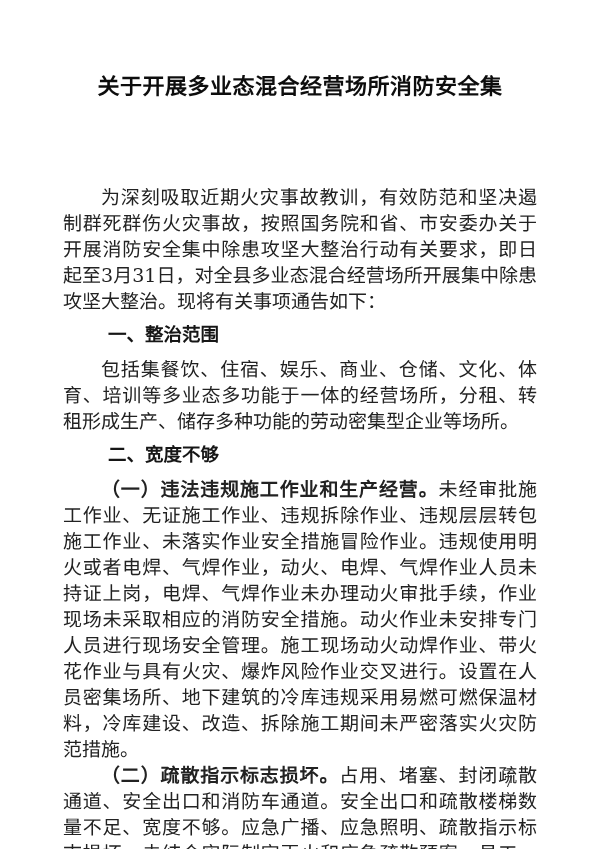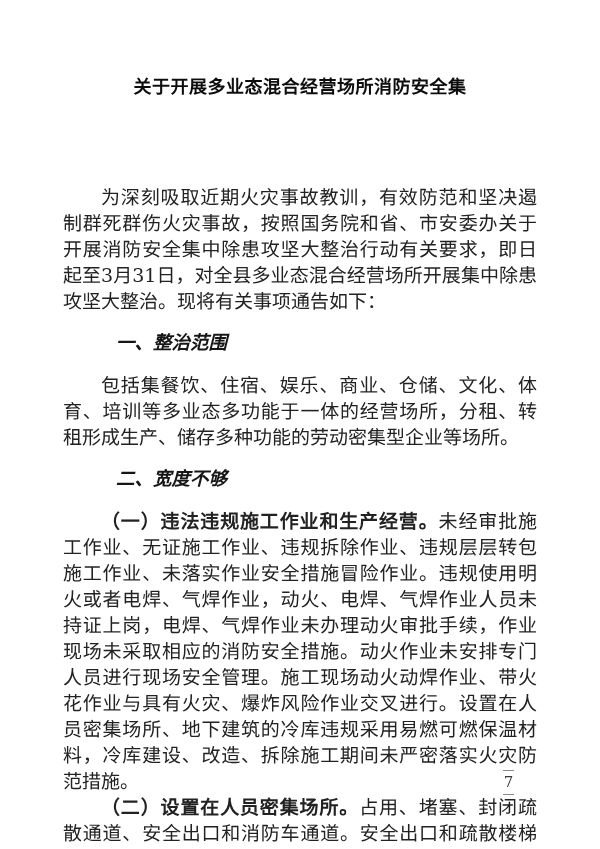--- a/index.html
+++ b/index.html
@@ -15,21 +15,21 @@
     overflow: hidden;
     font-family: "DejaVu Serif", "Liberation Serif", serif;
     color: #1c1c1c;
   }
   .doc-title {
     margin: 0;
     padding-top: 68px;
     text-align: center;
     font-family: "DejaVu Serif", "Liberation Serif", serif;
     font-weight: 700;
-    font-size: 18px;
+    font-size: 22px;
     line-height: 37px;
     color: #0d0d0d;
     letter-spacing: 0.5px;
   }
   .doc-title .t-line {
     display: block;
   }
   .doc-body {
     position: absolute;
     left: 63px;
@@ -40,27 +40,26 @@
     text-align: justify;
     text-justify: inter-ideograph;
     word-break: break-all;
     color: #222222;
   }
   .para {
     margin: 0;
     text-indent: 2em;
   }
   .heading {
-    margin: 16px;
+    margin: 8px;
     text-indent: 2em;
     font-family: "DejaVu Sans", "Liberation Sans", sans-serif;
     font-weight: 700;
     font-size: 18.5px;
     color: #161616;
-    font-style: italic;
   }
   .lead {
     font-weight: 700;
   }
   .page-number {
     position: absolute;
     right: 86px;
     bottom: 54px;
     display: flex;
     flex-direction: column;
@@ -91,21 +90,21 @@
     <p class="para">为深刻吸取近期火灾事故教训，有效防范和坚决遏制群死群伤火灾事故，按照国务院和省、市安委办关于开展消防安全集中除患攻坚大整治行动有关要求，即日起至3月31日，对全县多业态混合经营场所开展集中除患攻坚大整治。现将有关事项通告如下：</p>
 
     <p class="heading">一、整治范围</p>
 
     <p class="para">包括集餐饮、住宿、娱乐、商业、仓储、文化、体育、培训等多业态多功能于一体的经营场所，分租、转租形成生产、储存多种功能的劳动密集型企业等场所。</p>
 
     <p class="heading">二、宽度不够</p>
 
     <p class="para"><span class="lead">（一）违法违规施工作业和生产经营。</span><span>未经审批施工作业、无证施工作业、违规拆除作业、违规层层转包施工作业、未落实作业安全措施冒险作业。违规使用明火或者电焊、气焊作业，动火、电焊、气焊作业人员未持证上岗，电焊、气焊作业未办理动火审批手续，作业现场未采取相应的消防安全措施。动火作业未安排专门人员进行现场安全管理。施工现场动火动焊作业、带火花作业与具有火灾、爆炸风险作业交叉进行。设置在人员密集场所、地下建筑的冷库违规采用易燃可燃保温材料，冷库建设、改造、拆除施工期间未严密落实火灾防范措施。</span></p>
 
-    <p class="para"><span class="lead">（二）设置在人员密集场所。</span><span>占用、堵塞、封闭疏散通道、安全出口和消防车通道。安全出口和疏散楼梯数量不足、宽度不够。应急广播、应急照明、疏散指示标志损坏。未结合实际制定灭火和应急疏散预案，员工、宿管员不掌握初起火灾扑救和组织疏散逃生技能。多业态混合生产经营场所未确定责任人对共用的疏散通道、安全出口进行统一管理。</span></p>
+    <p class="para"><span class="lead">（二）疏散指示标志损坏。</span><span>占用、堵塞、封闭疏散通道、安全出口和消防车通道。安全出口和疏散楼梯数量不足、宽度不够。应急广播、应急照明、疏散指示标志损坏。未结合实际制定灭火和应急疏散预案，员工、宿管员不掌握初起火灾扑救和组织疏散逃生技能。多业态混合生产经营场所未确定责任人对共用的疏散通道、安全出口进行统一管理。</span></p>
 
   </div>
 
   <div class="page-number">
     <span class="dash"></span>
     <span class="num">7</span>
     <span class="dash"></span>
   </div>
 
 </div>

